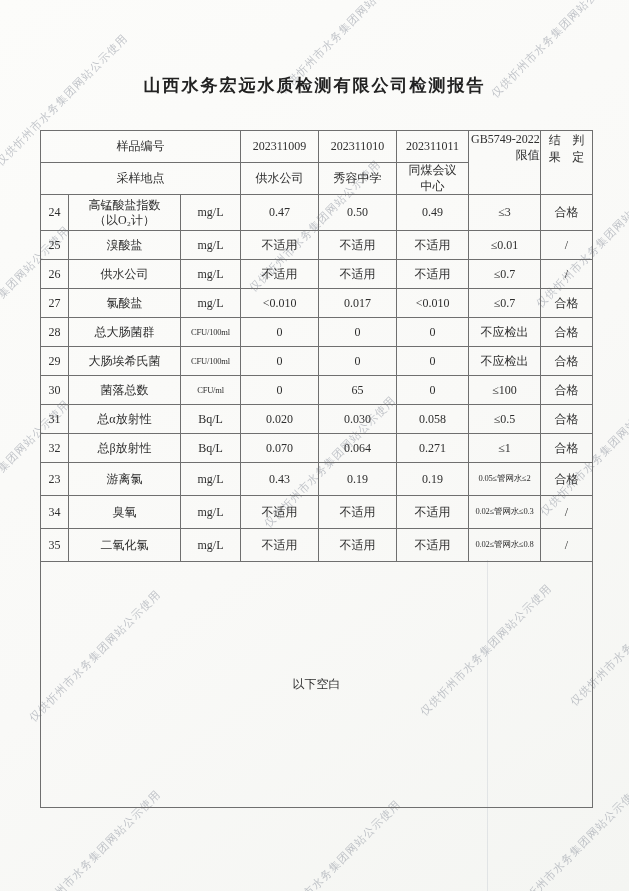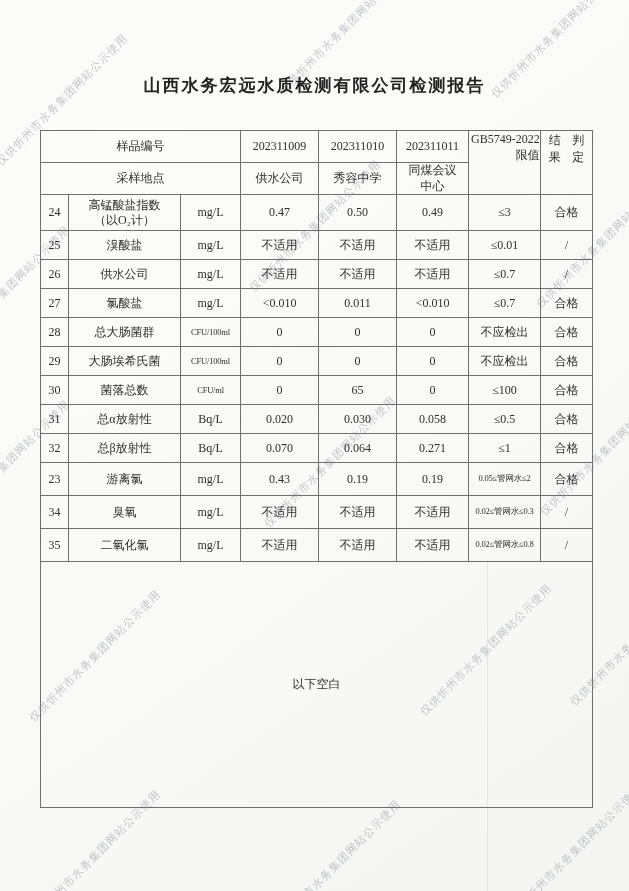--- a/index.html
+++ b/index.html
@@ -187,21 +187,21 @@
     <td>不适用</td>
     <td>不适用</td>
     <td>≤0.7</td>
     <td>/</td>
   </tr>
         <tr class="h-std">
     <td>27</td>
     <td class="cell-item">氯酸盐</td>
     <td>mg/L</td>
     <td>&lt;0.010</td>
-    <td>0.011</td>
+    <td>0.017</td>
     <td>&lt;0.010</td>
     <td>≤0.7</td>
     <td>合格</td>
   </tr>
         <tr class="h-std">
     <td>28</td>
     <td class="cell-item">总大肠菌群</td>
     <td class="small-text">CFU/100ml</td>
     <td>0</td>
     <td>0</td>

